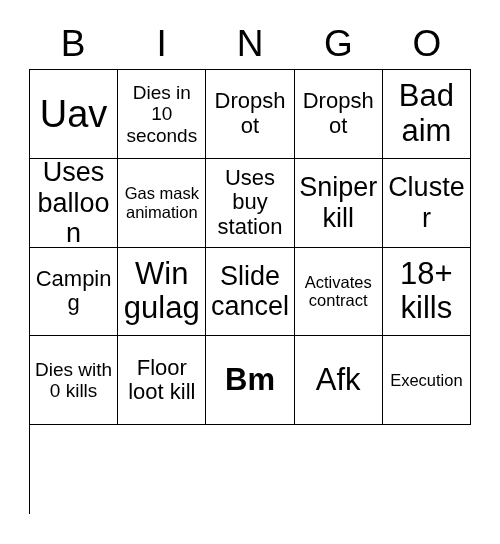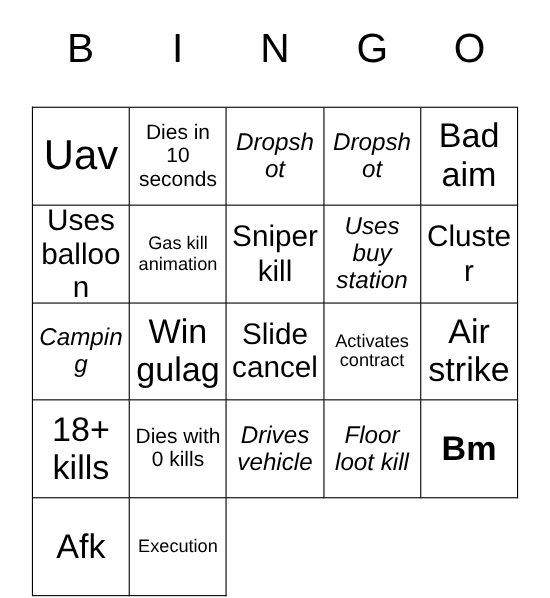--- a/index.html
+++ b/index.html
@@ -49,21 +49,20 @@
     left: 29px;
     top: 69px;
     width: 442px;
     height: 445px;
     display: grid;
     grid-template-columns: repeat(5, 1fr);
     grid-template-rows: repeat(5, 1fr);
     border-top: 1px solid #000;
     border-left: 1px solid #000;
     box-sizing: border-box;
-    margin-top: 28px;
   }
   .cell {
     border-right: 1px solid #000;
     border-bottom: 1px solid #000;
     box-sizing: border-box;
     display: flex;
     align-items: center;
     justify-content: center;
     text-align: center;
     padding: 2px 3px;
@@ -73,21 +72,21 @@
     display: block;
     width: 100%;
     line-height: 1.12;
     word-wrap: break-word;
   }
 
   
   .fs-xxl { font-size: 38px; }
   .fs-xl  { font-size: 31px; }
   .fs-l   { font-size: 27px; }
-  .fs-m   { font-size: 22px; font-style: italic; }
+  .fs-m   { font-size: 22px; }
   .fs-s   { font-size: 19px; }
   .fs-xs  { font-size: 16.5px; }
   .bold   { font-weight: bold; }
 </style>
 </head>
 <body>
 
 <div class="card">
 
   <div class="header-row">
@@ -111,54 +110,48 @@
       <div class="cell">
         <span class="cell-text fs-m">Dropshot</span>
       </div>
       <div class="cell">
         <span class="cell-text fs-xl">Bad aim</span>
       </div>
       <div class="cell">
         <span class="cell-text fs-l">Uses balloon</span>
       </div>
       <div class="cell">
-        <span class="cell-text fs-xs">Gas kill animation</span>
+        <span class="cell-text fs-xs">Gas mask animation</span>
+      </div>
+      <div class="cell">
+        <span class="cell-text fs-m">Uses buy station</span>
       </div>
       <div class="cell">
         <span class="cell-text fs-l">Sniper kill</span>
-      </div>
-      <div class="cell">
-        <span class="cell-text fs-m">Uses buy station</span>
       </div>
       <div class="cell">
         <span class="cell-text fs-l">Cluster</span>
       </div>
       <div class="cell">
         <span class="cell-text fs-m">Camping</span>
       </div>
       <div class="cell">
         <span class="cell-text fs-xl">Win gulag</span>
       </div>
       <div class="cell">
         <span class="cell-text fs-l">Slide cancel</span>
       </div>
       <div class="cell">
         <span class="cell-text fs-xs">Activates contract</span>
       </div>
       <div class="cell">
-        <span class="cell-text fs-xl">Air strike</span>
-      </div>
-      <div class="cell">
         <span class="cell-text fs-xl">18+ kills</span>
       </div>
       <div class="cell">
         <span class="cell-text fs-s">Dies with 0 kills</span>
-      </div>
-      <div class="cell">
-        <span class="cell-text fs-m">Drives vehicle</span>
       </div>
       <div class="cell">
         <span class="cell-text fs-m">Floor loot kill</span>
       </div>
       <div class="cell">
         <span class="cell-text fs-xl bold">Bm</span>
       </div>
       <div class="cell">
         <span class="cell-text fs-xl">Afk</span>
       </div>

